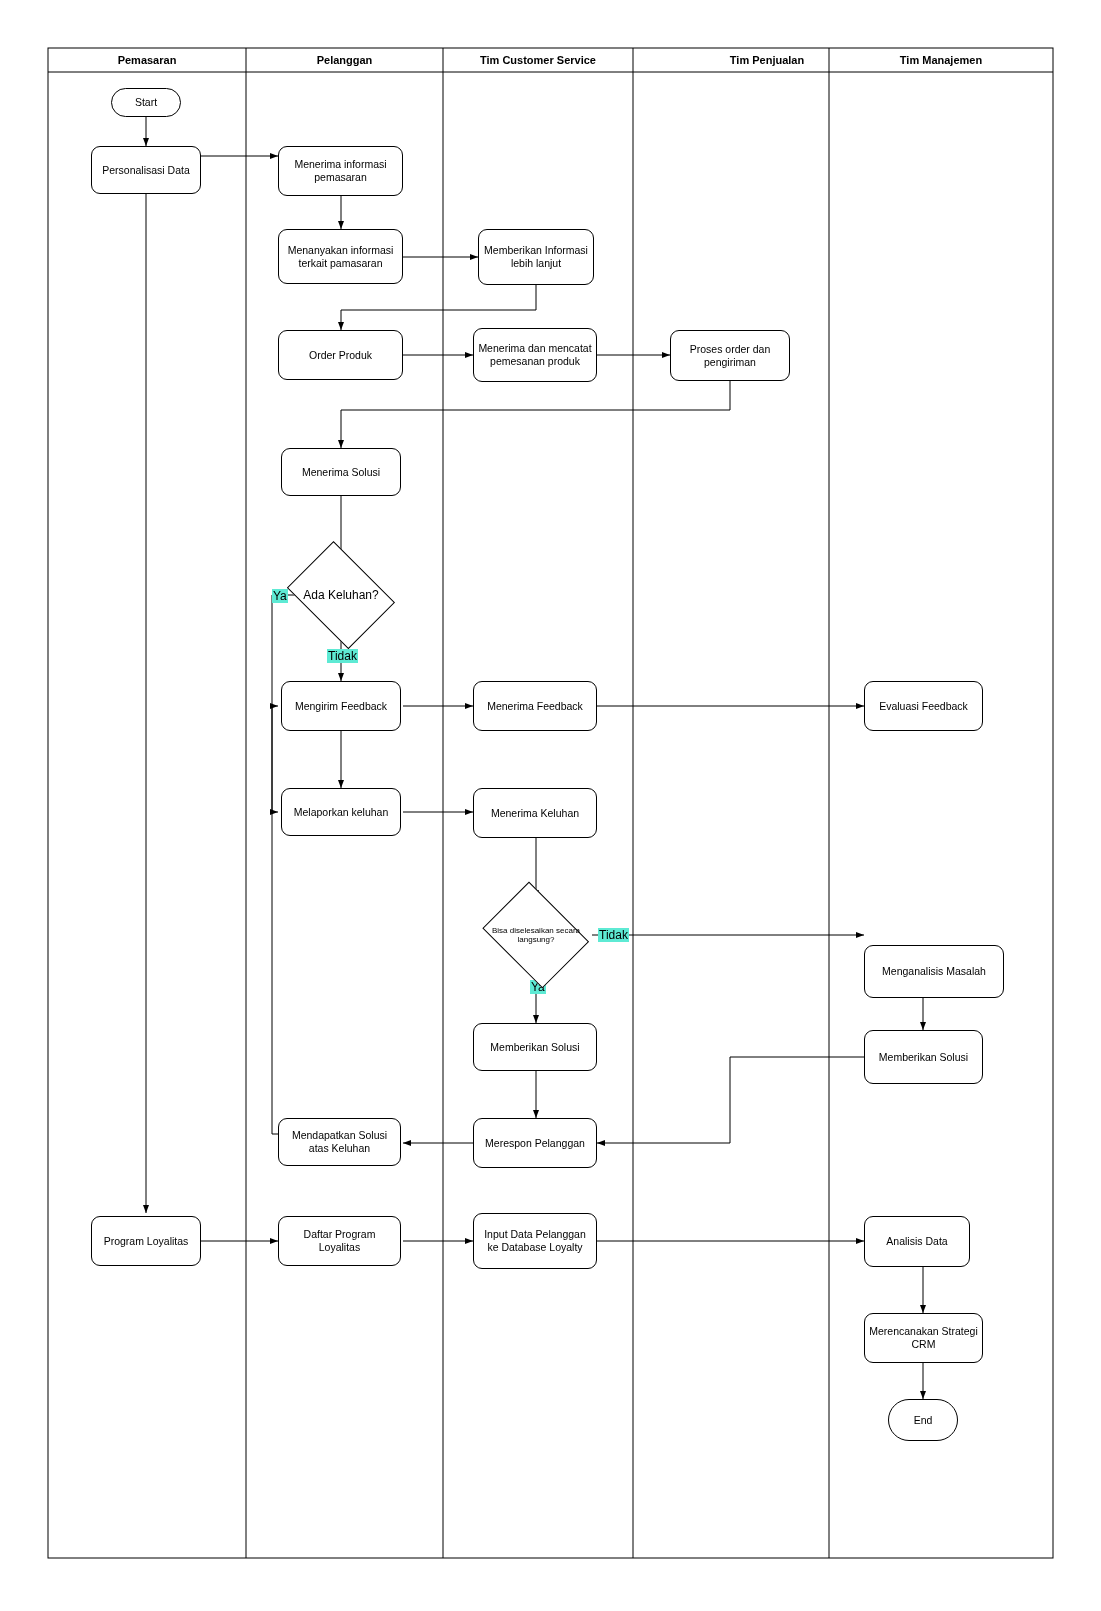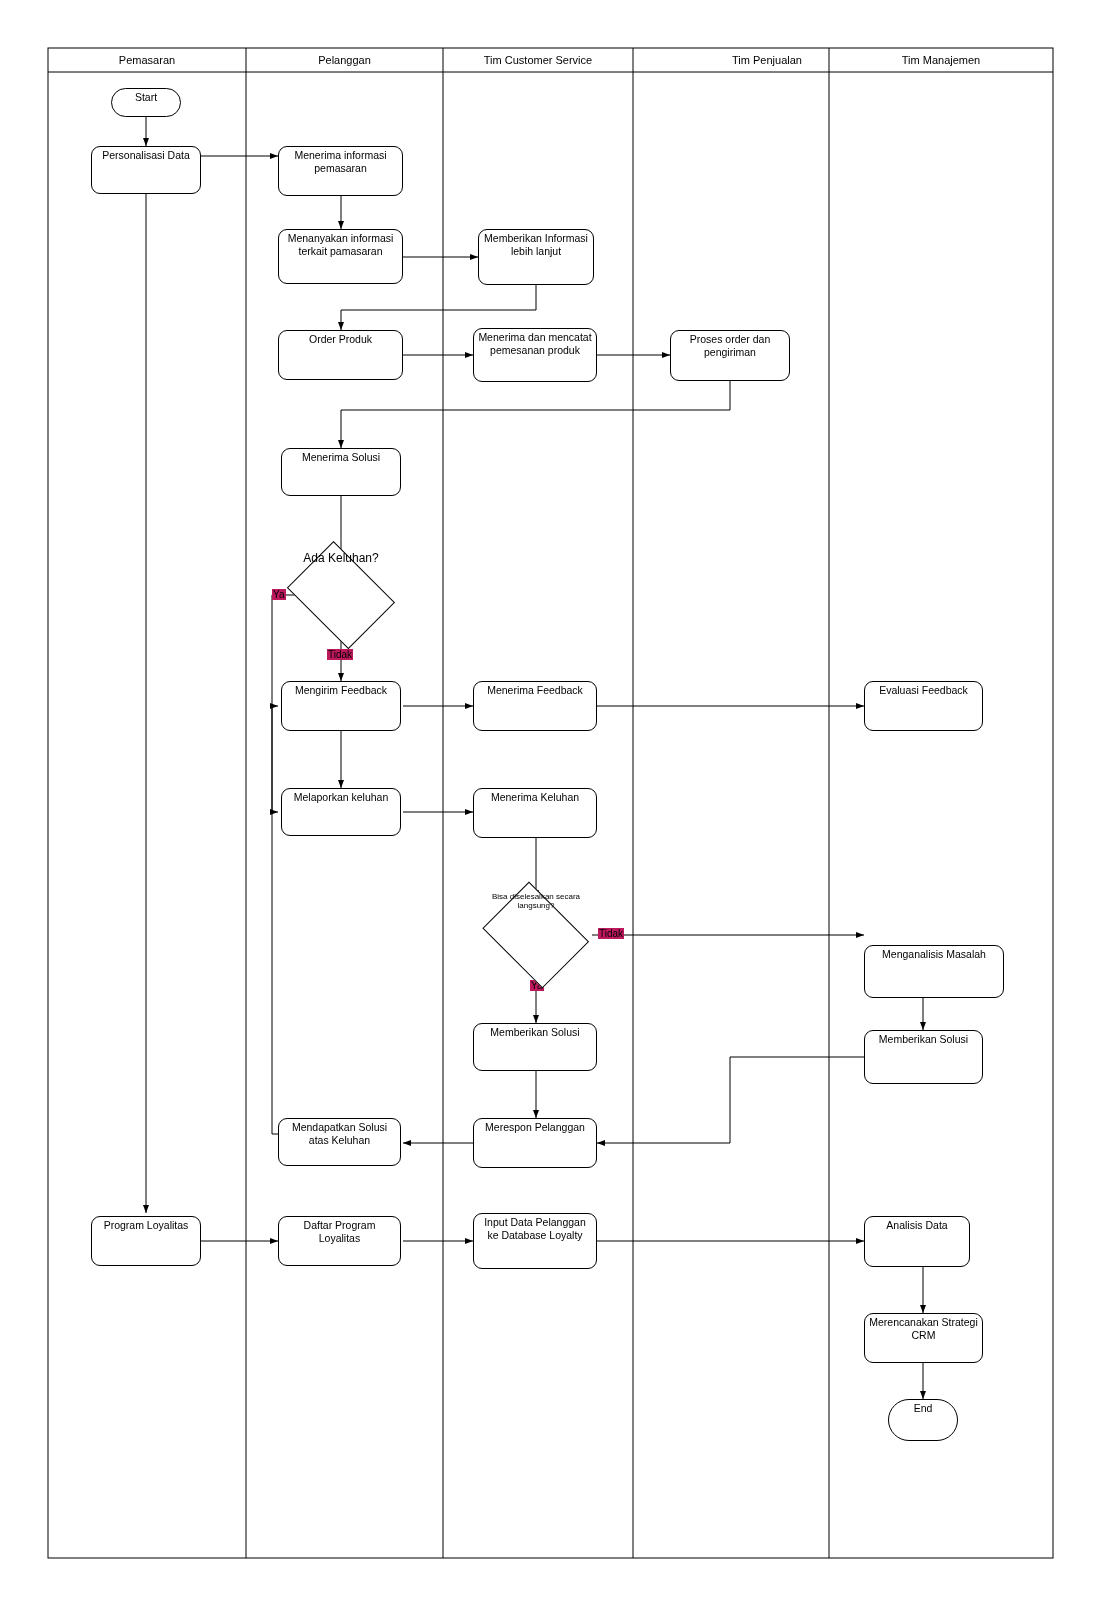--- a/index.html
+++ b/index.html
@@ -21,33 +21,34 @@
     position: absolute;
     left: 0;
     top: 0;
     width: 1101px;
     height: 1611px;
   }
   .lane-header-label {
     position: absolute;
     text-align: center;
     font-size: 11px;
-    font-weight: normal;
+    font-weight: bold;
     color: #000000;
     line-height: 12px;
     display: flex;
     align-items: center;
     justify-content: center;
   }
   .node {
     position: absolute;
     box-sizing: border-box;
     border: 1px solid #000000;
     background: #ffffff;
     display: flex;
+    align-items: center;
     justify-content: center;
     text-align: center;
     font-size: 10.5px;
     color: #000000;
     line-height: 13px;
     padding: 2px 4px;
   }
   .node.process {
     border-radius: 9px;
   }
@@ -74,23 +75,23 @@
     border: 1px solid #000000;
     background: #ffffff;
     z-index: 1;
   }
   .node.decision.small .dtext {
     font-size: 8px;
     line-height: 9px;
   }
   .edge-label {
     position: absolute;
-    font-size: 10px;
+    font-size: 12px;
     color: #000000;
-    background: #be185d;
+    background: #5eead4;
     padding: 0 1px;
     white-space: nowrap;
   }
 </style>
 </head>
 <body>
 
 <div id="canvas">
 
   <svg id="svg-layer" xmlns="http://www.w3.org/2000/svg">

